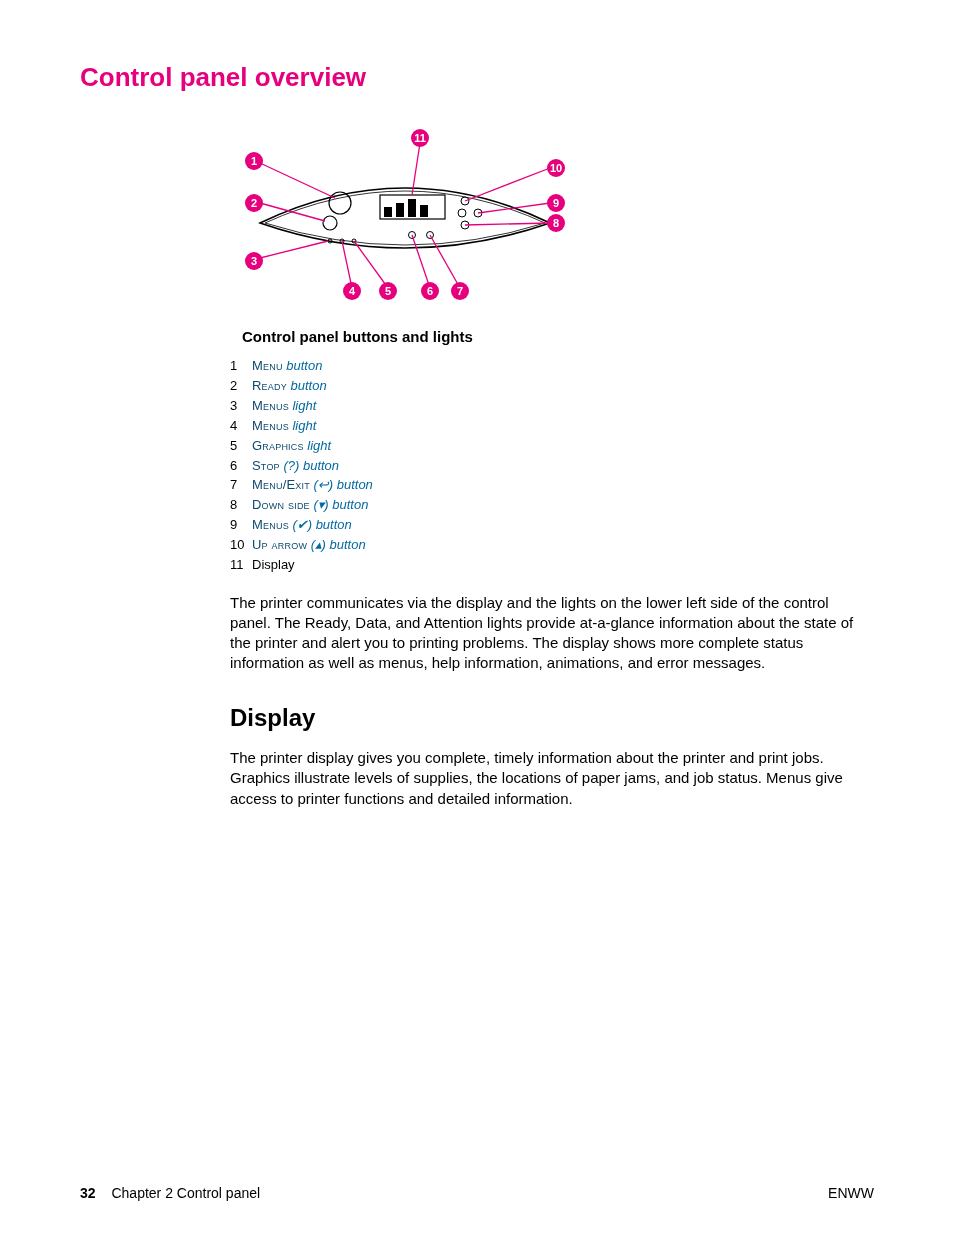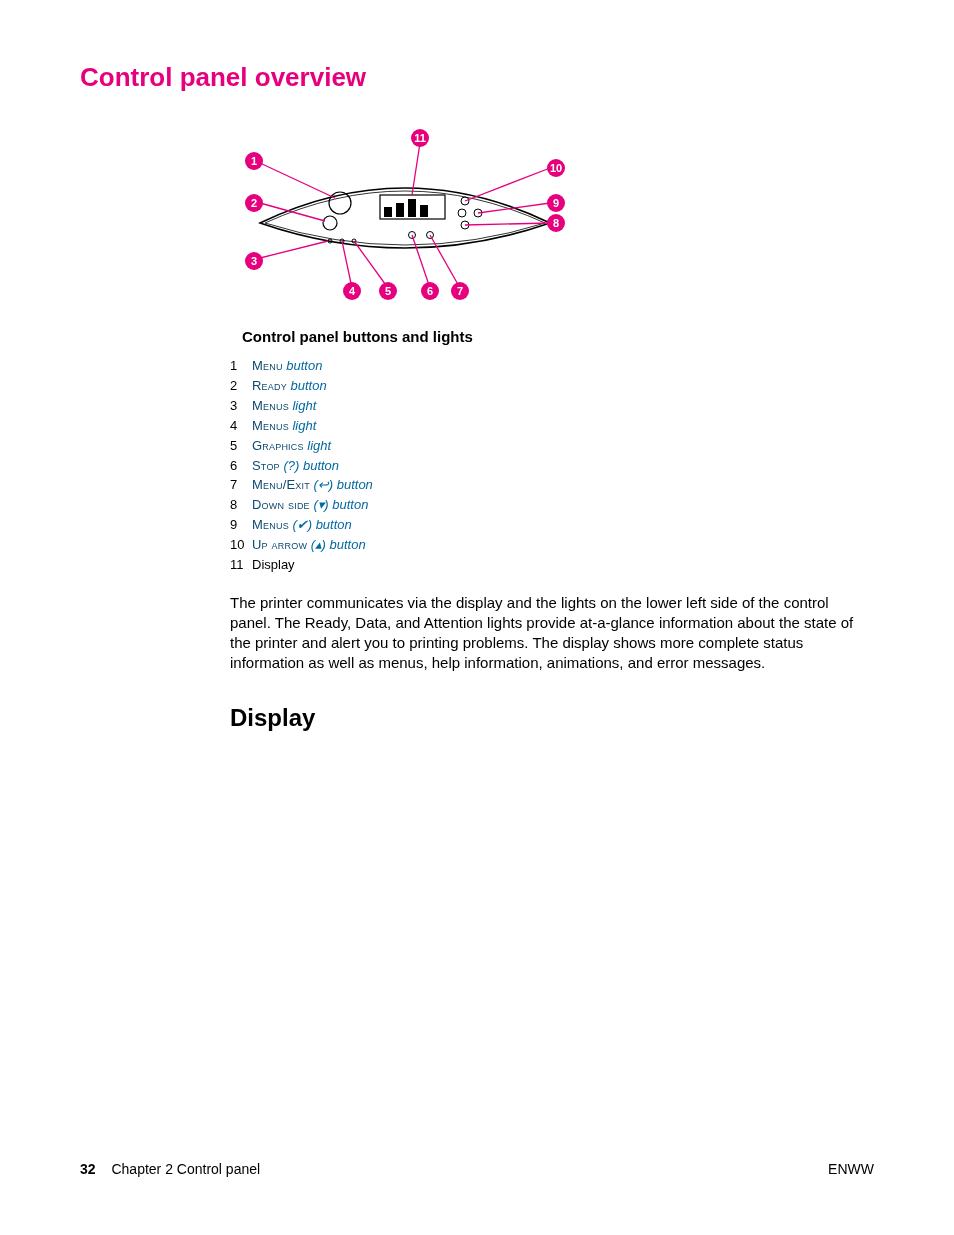--- a/index.html
+++ b/index.html
@@ -42,21 +42,21 @@
   .subhead { font-weight: bold; margin: 6px 0 10px 12px; font-size: 15px; }
   .legend { font-size: 13px; line-height: 1.45; margin-bottom: 18px; }
   .legend-row { display: flex; align-items: baseline; margin-bottom: 1px; }
   .legend-num { width: 22px; flex: none; }
   .smallcaps { font-variant: small-caps; color: #0c4a6e; letter-spacing: .2px; }
   .black { color: #0369a1; font-style: italic; }
   .sym { font-family: Arial, sans-serif; }
   h2.display { font-size: 24px; font-weight: bold; margin: 28px 0 14px 0; }
   .footer {
     position: absolute;
-    left: 80px; right: 80px; bottom: 56px;
+    left: 80px; right: 80px; bottom: 32px;
     display: flex; justify-content: space-between;
     font-size: 14px;
   }
   .footer .pnum { font-weight: bold; margin-right: 12px; }
 </style>
 </head>
 <body>
 
 <div class="page">
   <h1 class="title">Control panel overview</h1>
@@ -201,20 +201,21 @@
         <div class="legend-row">
           <span class="legend-num">11</span>
           <span>Display</span>
         </div>
       </div>
 
     <p>The printer communicates via the display and the lights on the lower left side of the control panel. The Ready, Data, and Attention lights provide at-a-glance information about the state of the printer and alert you to printing problems. The display shows more complete status information as well as menus, help information, animations, and error messages.</p>
 
     <h2 class="display">Display</h2>
 
+    <p>The printer display gives you complete, timely information about the printer and print jobs. Graphics illustrate levels of supplies, the locations of paper jams, and job status. Menus give access to printer functions and detailed information.</p>
   </div>
 
   <div class="footer">
     <div>
       <span class="pnum">32</span>
       <span>Chapter 2   Control panel</span>
     </div>
     <div>ENWW</div>
   </div>
 </div>

